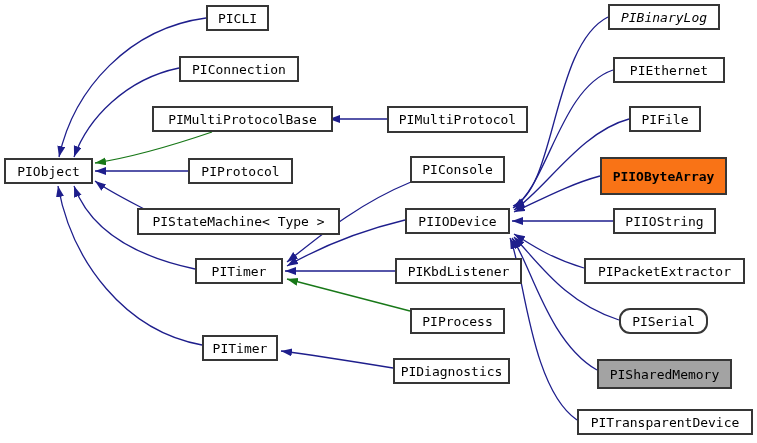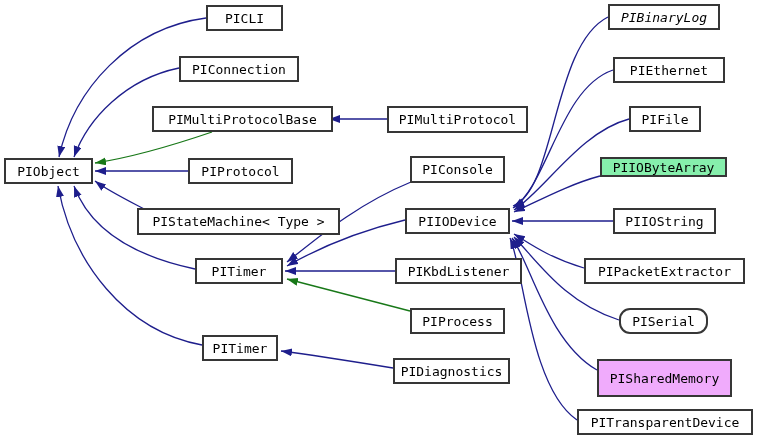--- a/index.html
+++ b/index.html
@@ -64,35 +64,35 @@
         <path d="M 600,176 C 570,184 540,200 514,212" fill="none" stroke="#1e1e8c" stroke-width="1.3" marker-end="url(#arrow-public)"></path>
         <path d="M 613,221 L 512,221" fill="none" stroke="#1e1e8c" stroke-width="1.3" marker-end="url(#arrow-public)"></path>
         <path d="M 584,268 C 550,258 532,245 514,234" fill="none" stroke="#1e1e8c" stroke-width="1.3" marker-end="url(#arrow-public)"></path>
         <path d="M 619,320 C 565,303 538,262 514,237" fill="none" stroke="#1e1e8c" stroke-width="1.3" marker-end="url(#arrow-public)"></path>
         <path d="M 597,370 C 548,342 530,262 512,238" fill="none" stroke="#1e1e8c" stroke-width="1.3" marker-end="url(#arrow-public)"></path>
         <path d="M 577,420 C 530,388 524,270 510,238" fill="none" stroke="#1e1e8c" stroke-width="1.3" marker-end="url(#arrow-public)"></path>
       </g>
   </svg>
 
 <div class="node" style="left: 4px; top: 158px; width: 89px; height: 26px; border-color: rgb(54, 54, 54); background: rgb(255, 255, 255); color: rgb(0, 0, 0);">PIObject</div>
-    <div class="node" style="left: 206px; top: 5px; width: 77px; height: 26px; border-color: rgb(54, 54, 54); background: rgb(255, 255, 255); color: rgb(0, 0, 0);">PICLI</div>
+    <div class="node" style="left: 206px; top: 5px; width: 63px; height: 26px; border-color: rgb(54, 54, 54); background: rgb(255, 255, 255); color: rgb(0, 0, 0);">PICLI</div>
     <div class="node" style="left: 179px; top: 56px; width: 120px; height: 26px; border-color: rgb(54, 54, 54); background: rgb(255, 255, 255); color: rgb(0, 0, 0);">PIConnection</div>
     <div class="node" style="left: 152px; top: 106px; width: 181px; height: 26px; border-color: rgb(54, 54, 54); background: rgb(255, 255, 255); color: rgb(0, 0, 0);">PIMultiProtocolBase</div>
     <div class="node" style="left: 188px; top: 158px; width: 105px; height: 26px; border-color: rgb(54, 54, 54); background: rgb(255, 255, 255); color: rgb(0, 0, 0);">PIProtocol</div>
     <div class="node" style="left: 137px; top: 208px; width: 203px; height: 27px; border-color: rgb(54, 54, 54); background: rgb(255, 255, 255); color: rgb(0, 0, 0);">PIStateMachine&lt; Type &gt;</div>
     <div class="node" style="left: 195px; top: 258px; width: 88px; height: 26px; border-color: rgb(54, 54, 54); background: rgb(255, 255, 255); color: rgb(0, 0, 0);">PITimer</div>
     <div class="node" style="left: 202px; top: 335px; width: 76px; height: 26px; border-color: rgb(54, 54, 54); background: rgb(255, 255, 255); color: rgb(0, 0, 0);">PITimer</div>
     <div class="node" style="left: 387px; top: 106px; width: 141px; height: 27px; border-color: rgb(54, 54, 54); background: rgb(255, 255, 255); color: rgb(0, 0, 0);">PIMultiProtocol</div>
     <div class="node" style="left: 410px; top: 156px; width: 95px; height: 27px; border-color: rgb(54, 54, 54); background: rgb(255, 255, 255); color: rgb(0, 0, 0);">PIConsole</div>
     <div class="node" style="left: 405px; top: 208px; width: 105px; height: 26px; border-color: rgb(54, 54, 54); background: rgb(255, 255, 255); color: rgb(0, 0, 0);">PIIODevice</div>
     <div class="node" style="left: 395px; top: 258px; width: 127px; height: 26px; border-color: rgb(54, 54, 54); background: rgb(255, 255, 255); color: rgb(0, 0, 0);">PIKbdListener</div>
     <div class="node" style="left: 410px; top: 308px; width: 95px; height: 26px; border-color: rgb(54, 54, 54); background: rgb(255, 255, 255); color: rgb(0, 0, 0);">PIProcess</div>
     <div class="node" style="left: 393px; top: 358px; width: 117px; height: 26px; border-color: rgb(54, 54, 54); background: rgb(255, 255, 255); color: rgb(0, 0, 0);">PIDiagnostics</div>
     <div class="node" style="left: 608px; top: 4px; width: 112px; height: 26px; border-color: rgb(54, 54, 54); background: rgb(255, 255, 255); color: rgb(0, 0, 0); font-style: italic;">PIBinaryLog</div>
     <div class="node" style="left: 613px; top: 57px; width: 112px; height: 26px; border-color: rgb(54, 54, 54); background: rgb(255, 255, 255); color: rgb(0, 0, 0);">PIEthernet</div>
     <div class="node" style="left: 629px; top: 106px; width: 72px; height: 26px; border-color: rgb(54, 54, 54); background: rgb(255, 255, 255); color: rgb(0, 0, 0);">PIFile</div>
-    <div class="node" style="left: 600px; top: 157px; width: 127px; height: 20px; border-color: rgb(54, 54, 54); background: #86efac; color: rgb(0, 0, 0);">PIIOByteArray</div>
+    <div class="node" style="left: 600px; top: 157px; width: 127px; height: 38px; border-color: rgb(54, 54, 54); background: #f97316; color: rgb(0, 0, 0); font-weight: bold;">PIIOByteArray</div>
     <div class="node" style="left: 613px; top: 208px; width: 103px; height: 26px; border-color: rgb(54, 54, 54); background: rgb(255, 255, 255); color: rgb(0, 0, 0);">PIIOString</div>
     <div class="node" style="left: 584px; top: 258px; width: 161px; height: 26px; border-color: rgb(54, 54, 54); background: rgb(255, 255, 255); color: rgb(0, 0, 0);">PIPacketExtractor</div>
     <div class="node" style="left: 619px; top: 308px; width: 89px; height: 26px; border-color: rgb(54, 54, 54); background: rgb(255, 255, 255); color: rgb(0, 0, 0); border-radius: 11px;">PISerial</div>
-    <div class="node" style="left: 597px; top: 359px; width: 135px; height: 38px; border-color: rgb(54, 54, 54); background: #f0abfc; color: rgb(0, 0, 0);">PISharedMemory</div>
+    <div class="node" style="left: 597px; top: 359px; width: 135px; height: 30px; border-color: rgb(54, 54, 54); background: #a3a3a3; color: rgb(0, 0, 0);">PISharedMemory</div>
     <div class="node" style="left: 577px; top: 409px; width: 176px; height: 26px; border-color: rgb(54, 54, 54); background: rgb(255, 255, 255); color: rgb(0, 0, 0);">PITransparentDevice</div>
   </div>
 
 </body></html>

